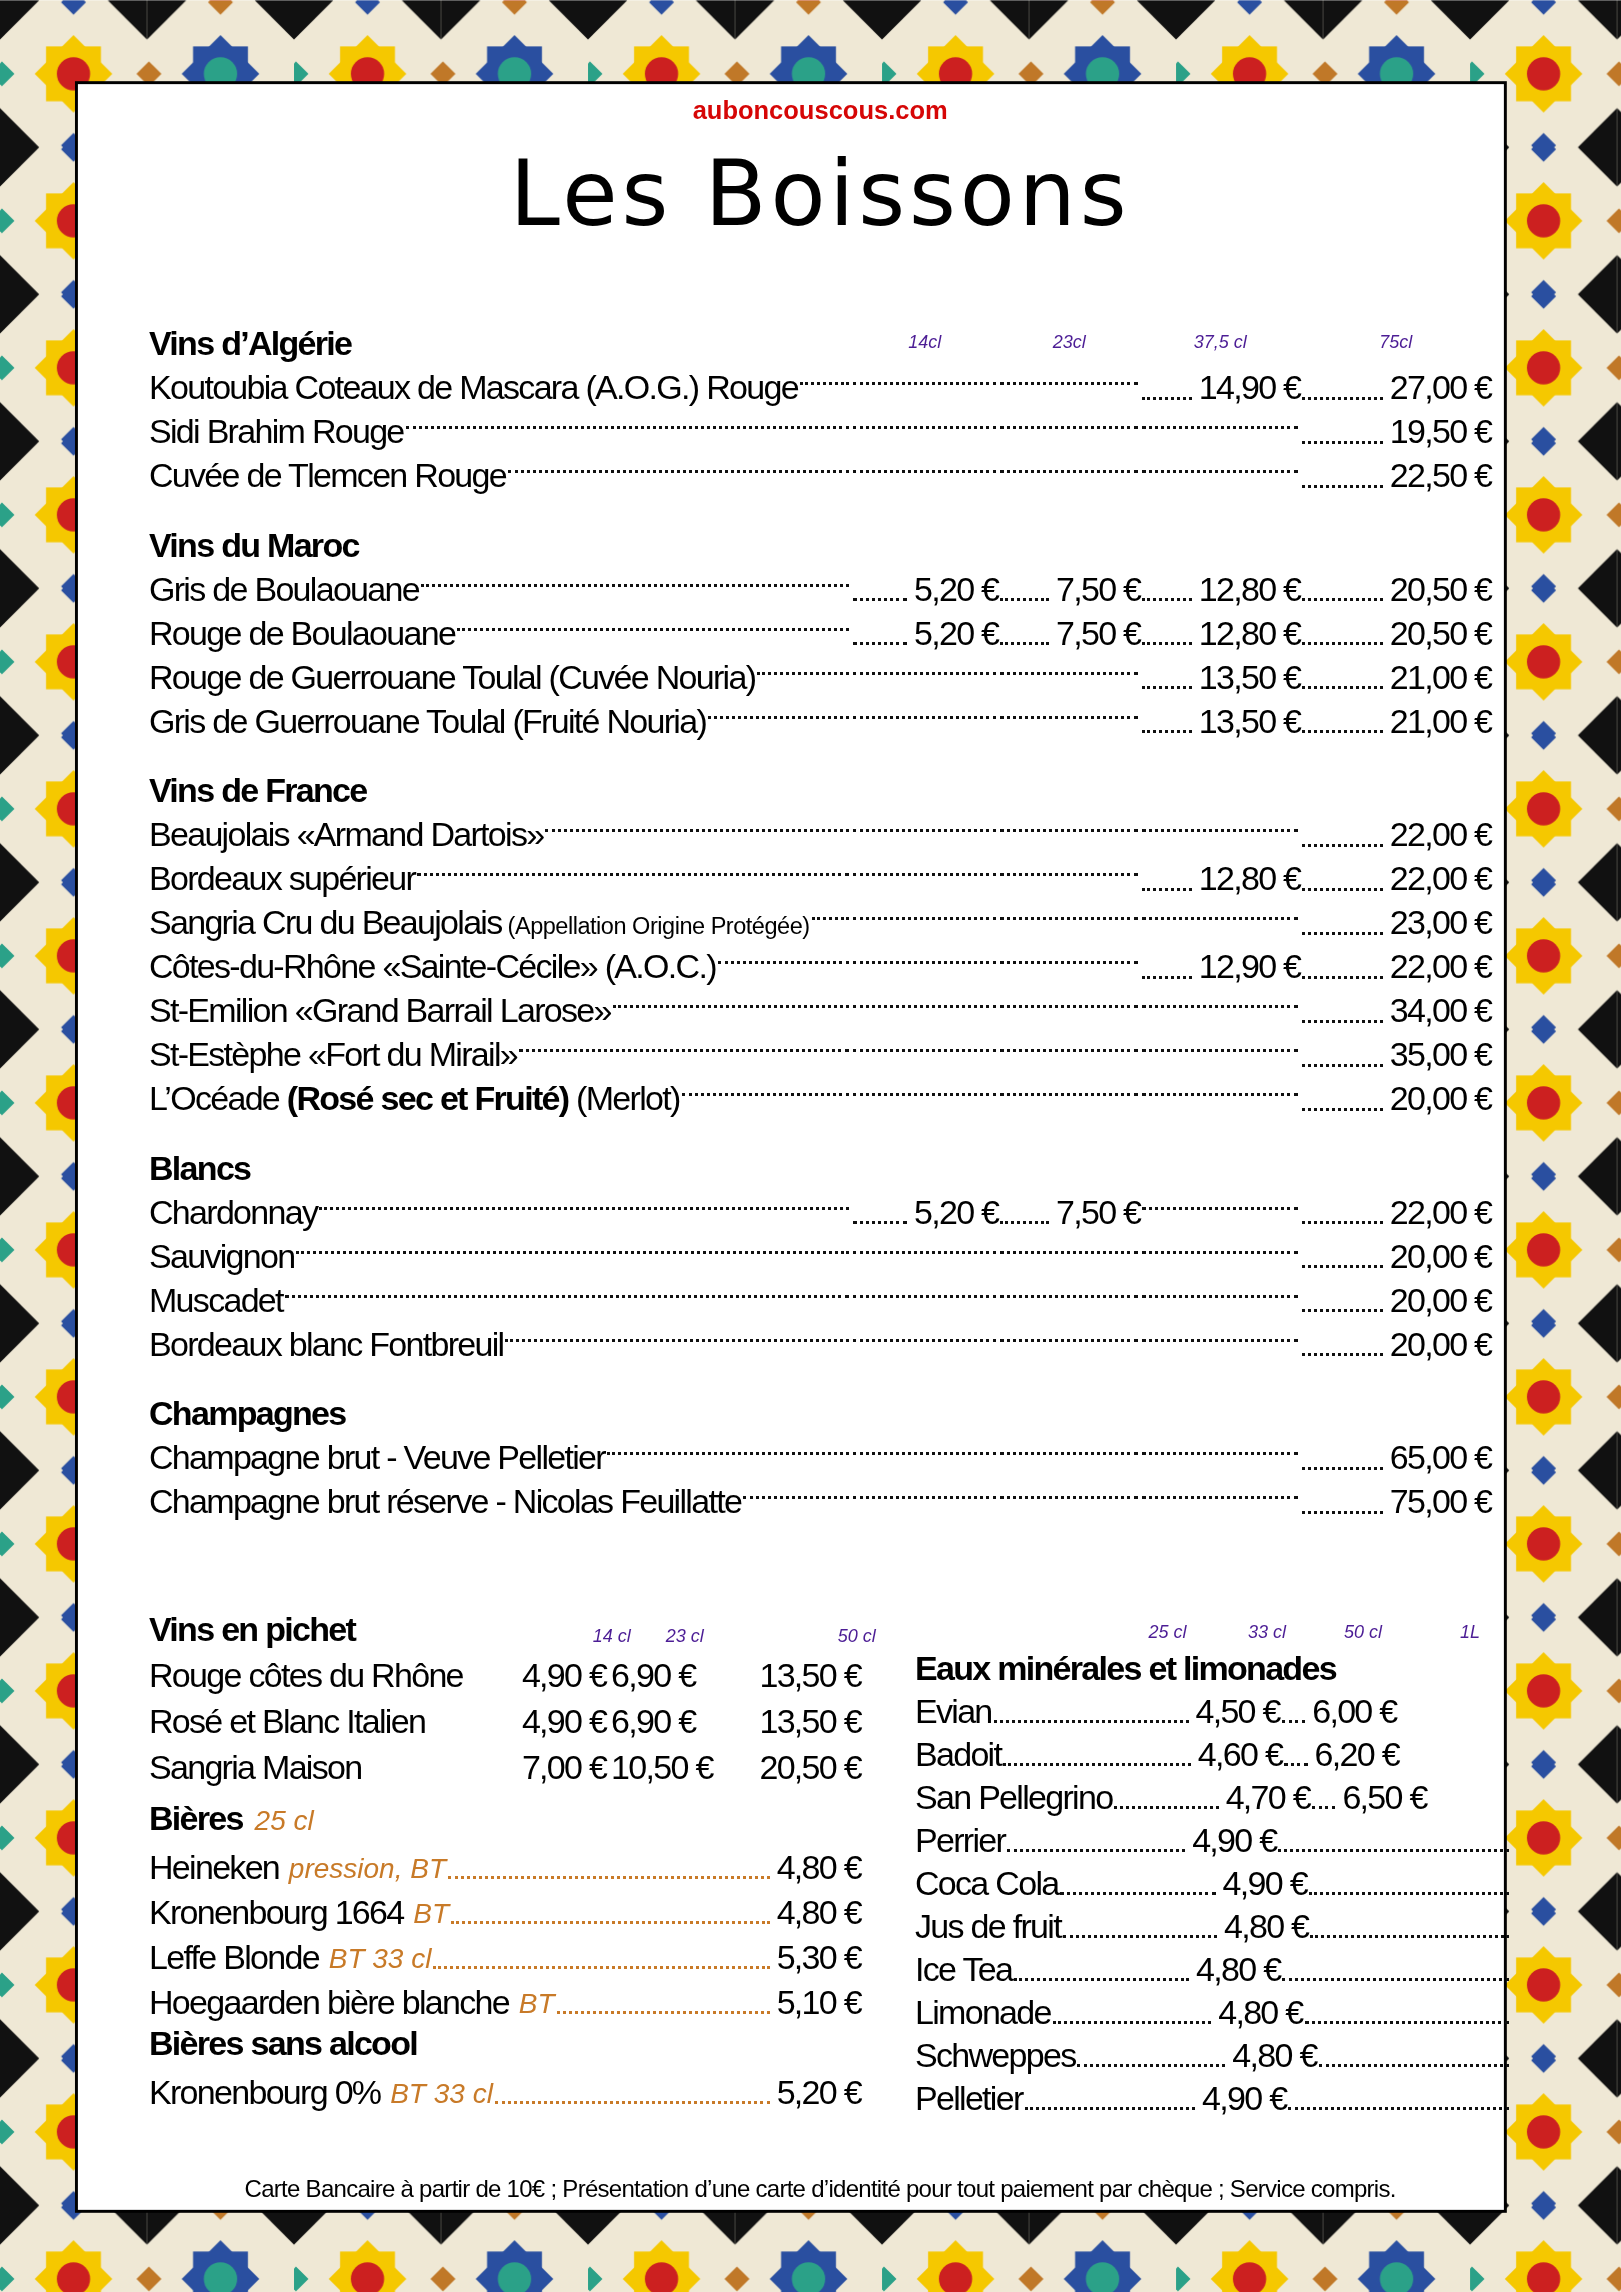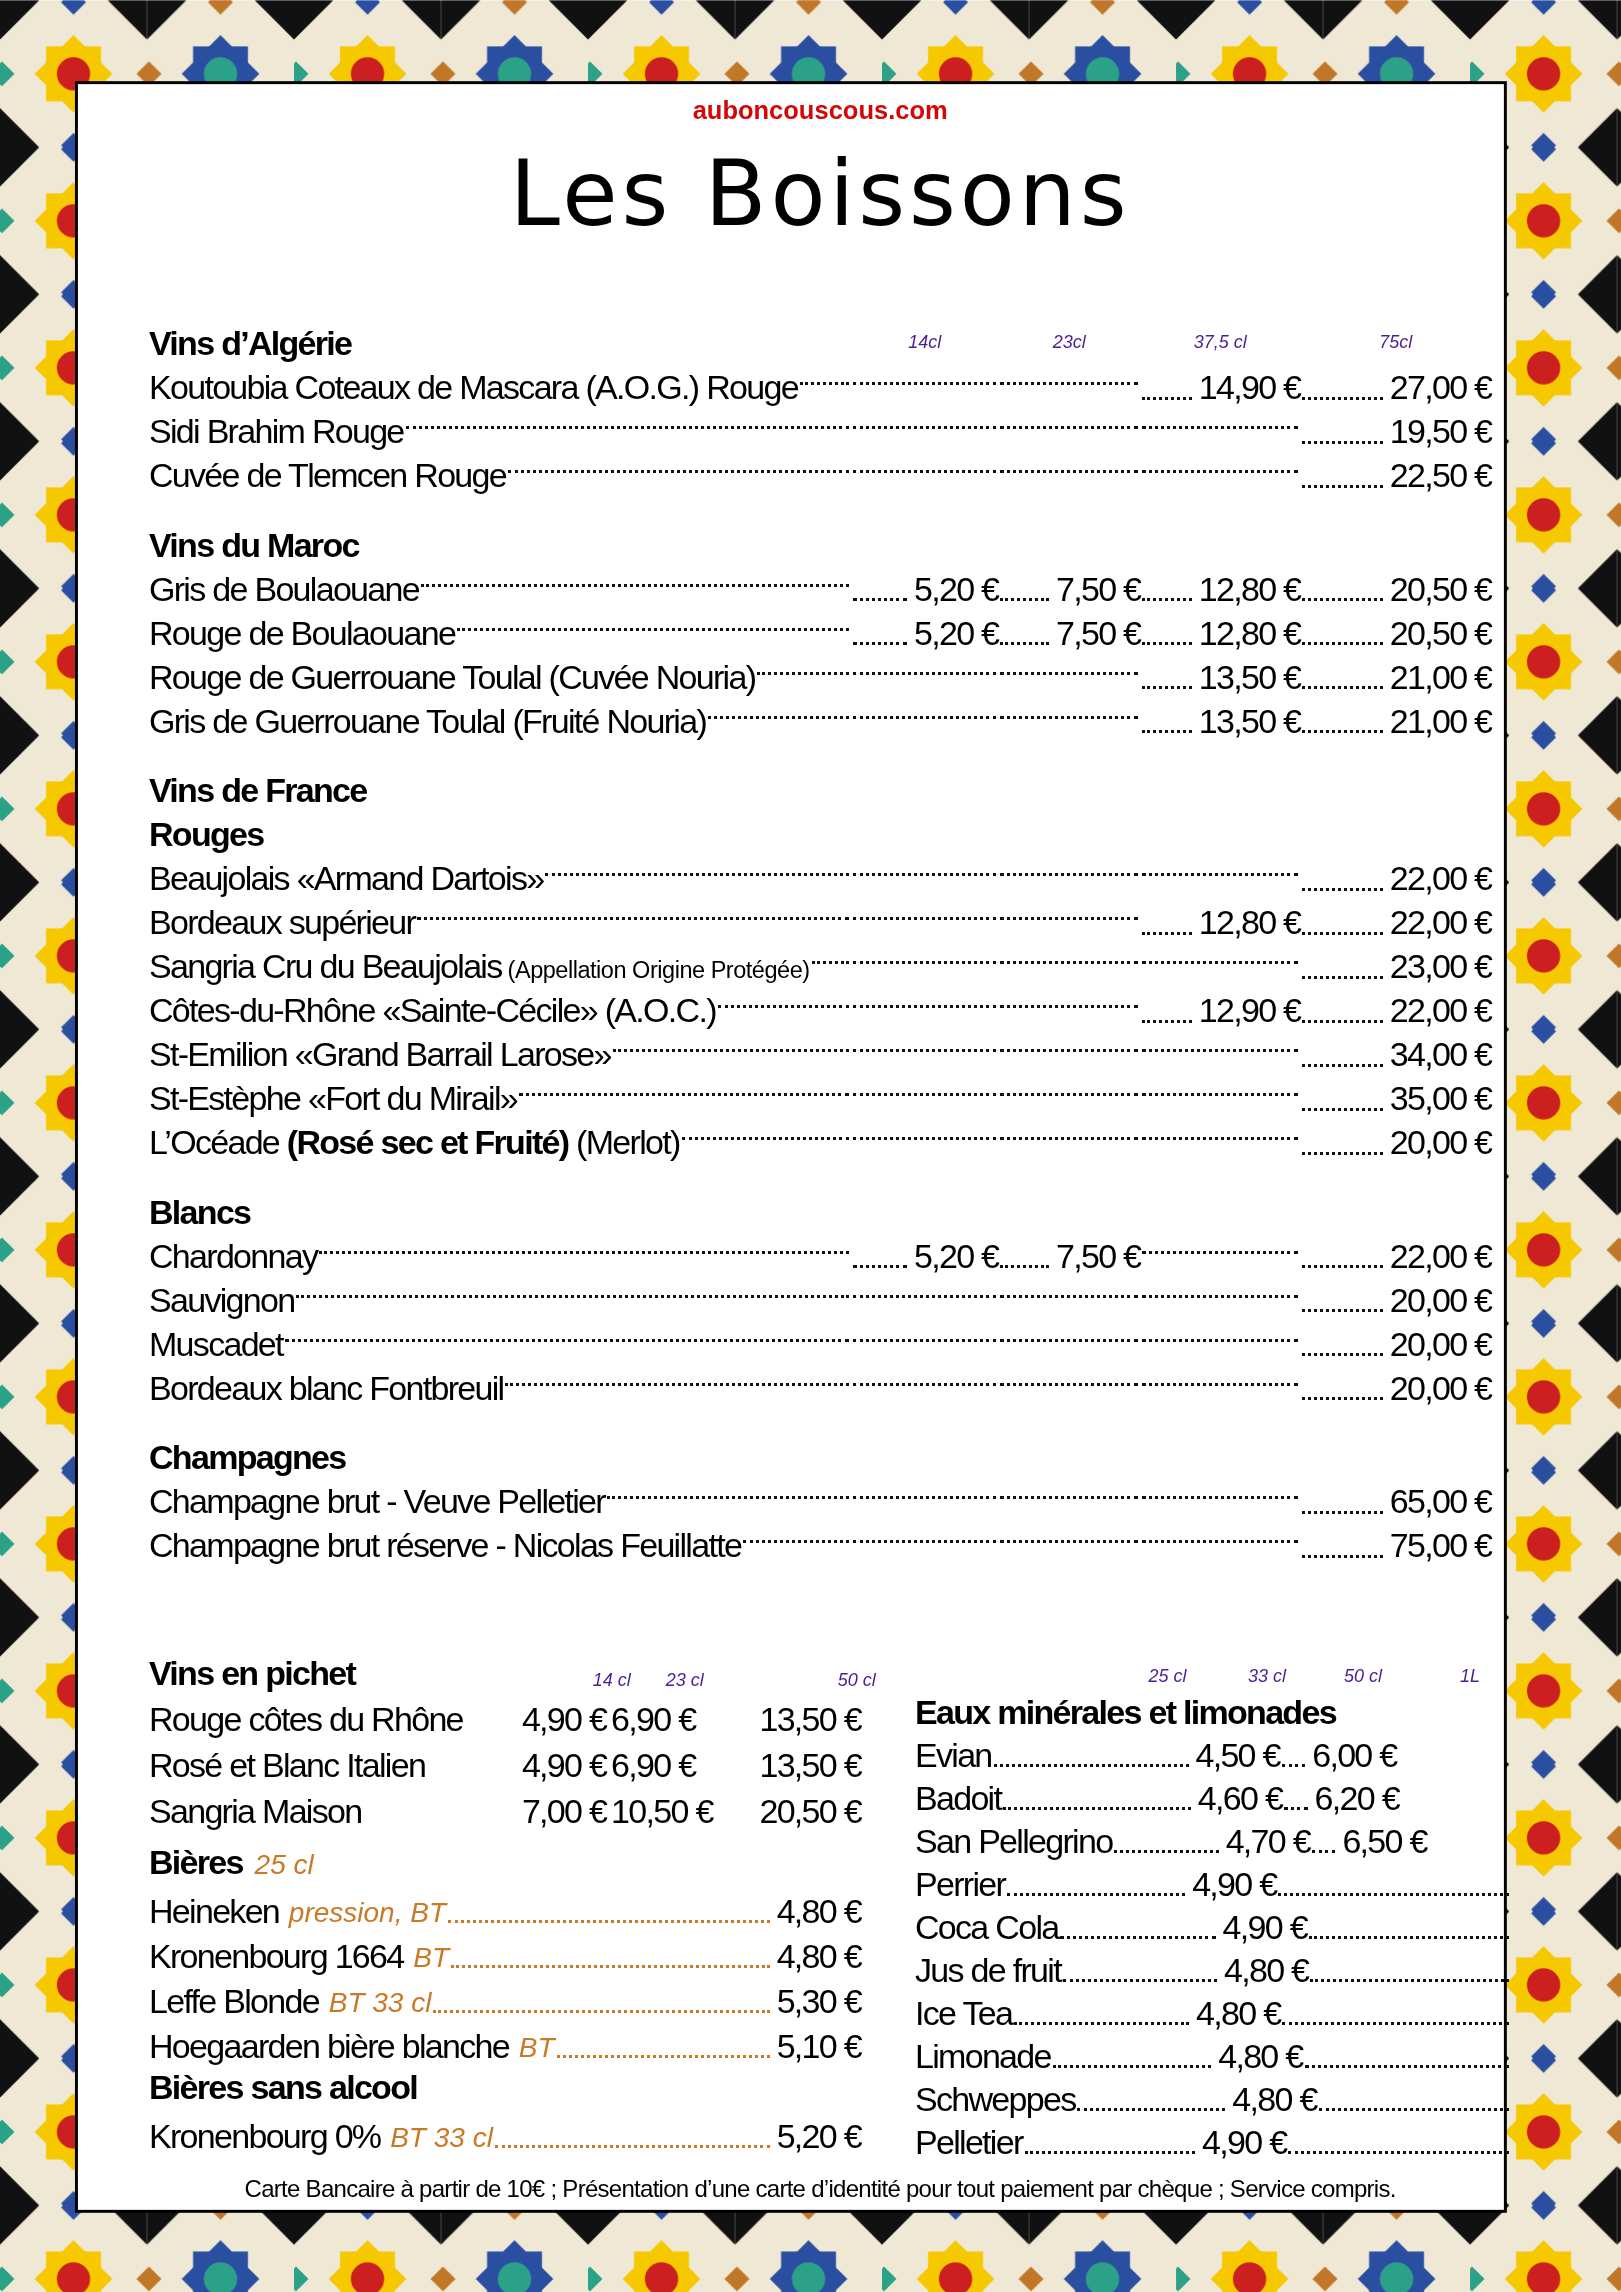--- a/index.html
+++ b/index.html
@@ -242,23 +242,20 @@
               <div class="ld full"></div>
               <span class="price">21,00 €</span>
             </div>
           </div>
         </div>
         <div class="section">
           <div class="row">
             <span class="sec-h">Vins de France</span>
           </div>
           <div class="row">
-            <span class="sec-h">Rouges</span>
-          </div>
-          <div class="row">
             <span class="nm"><span>Beaujolais  «Armand  Dartois»</span></span>
             <div class="ld"></div>
             <div class="cell c1">
               <div class="ld full"></div>
             </div>
             <div class="cell c2">
               <div class="ld full"></div>
             </div>
             <div class="cell c3">
               <div class="ld full"></div>

